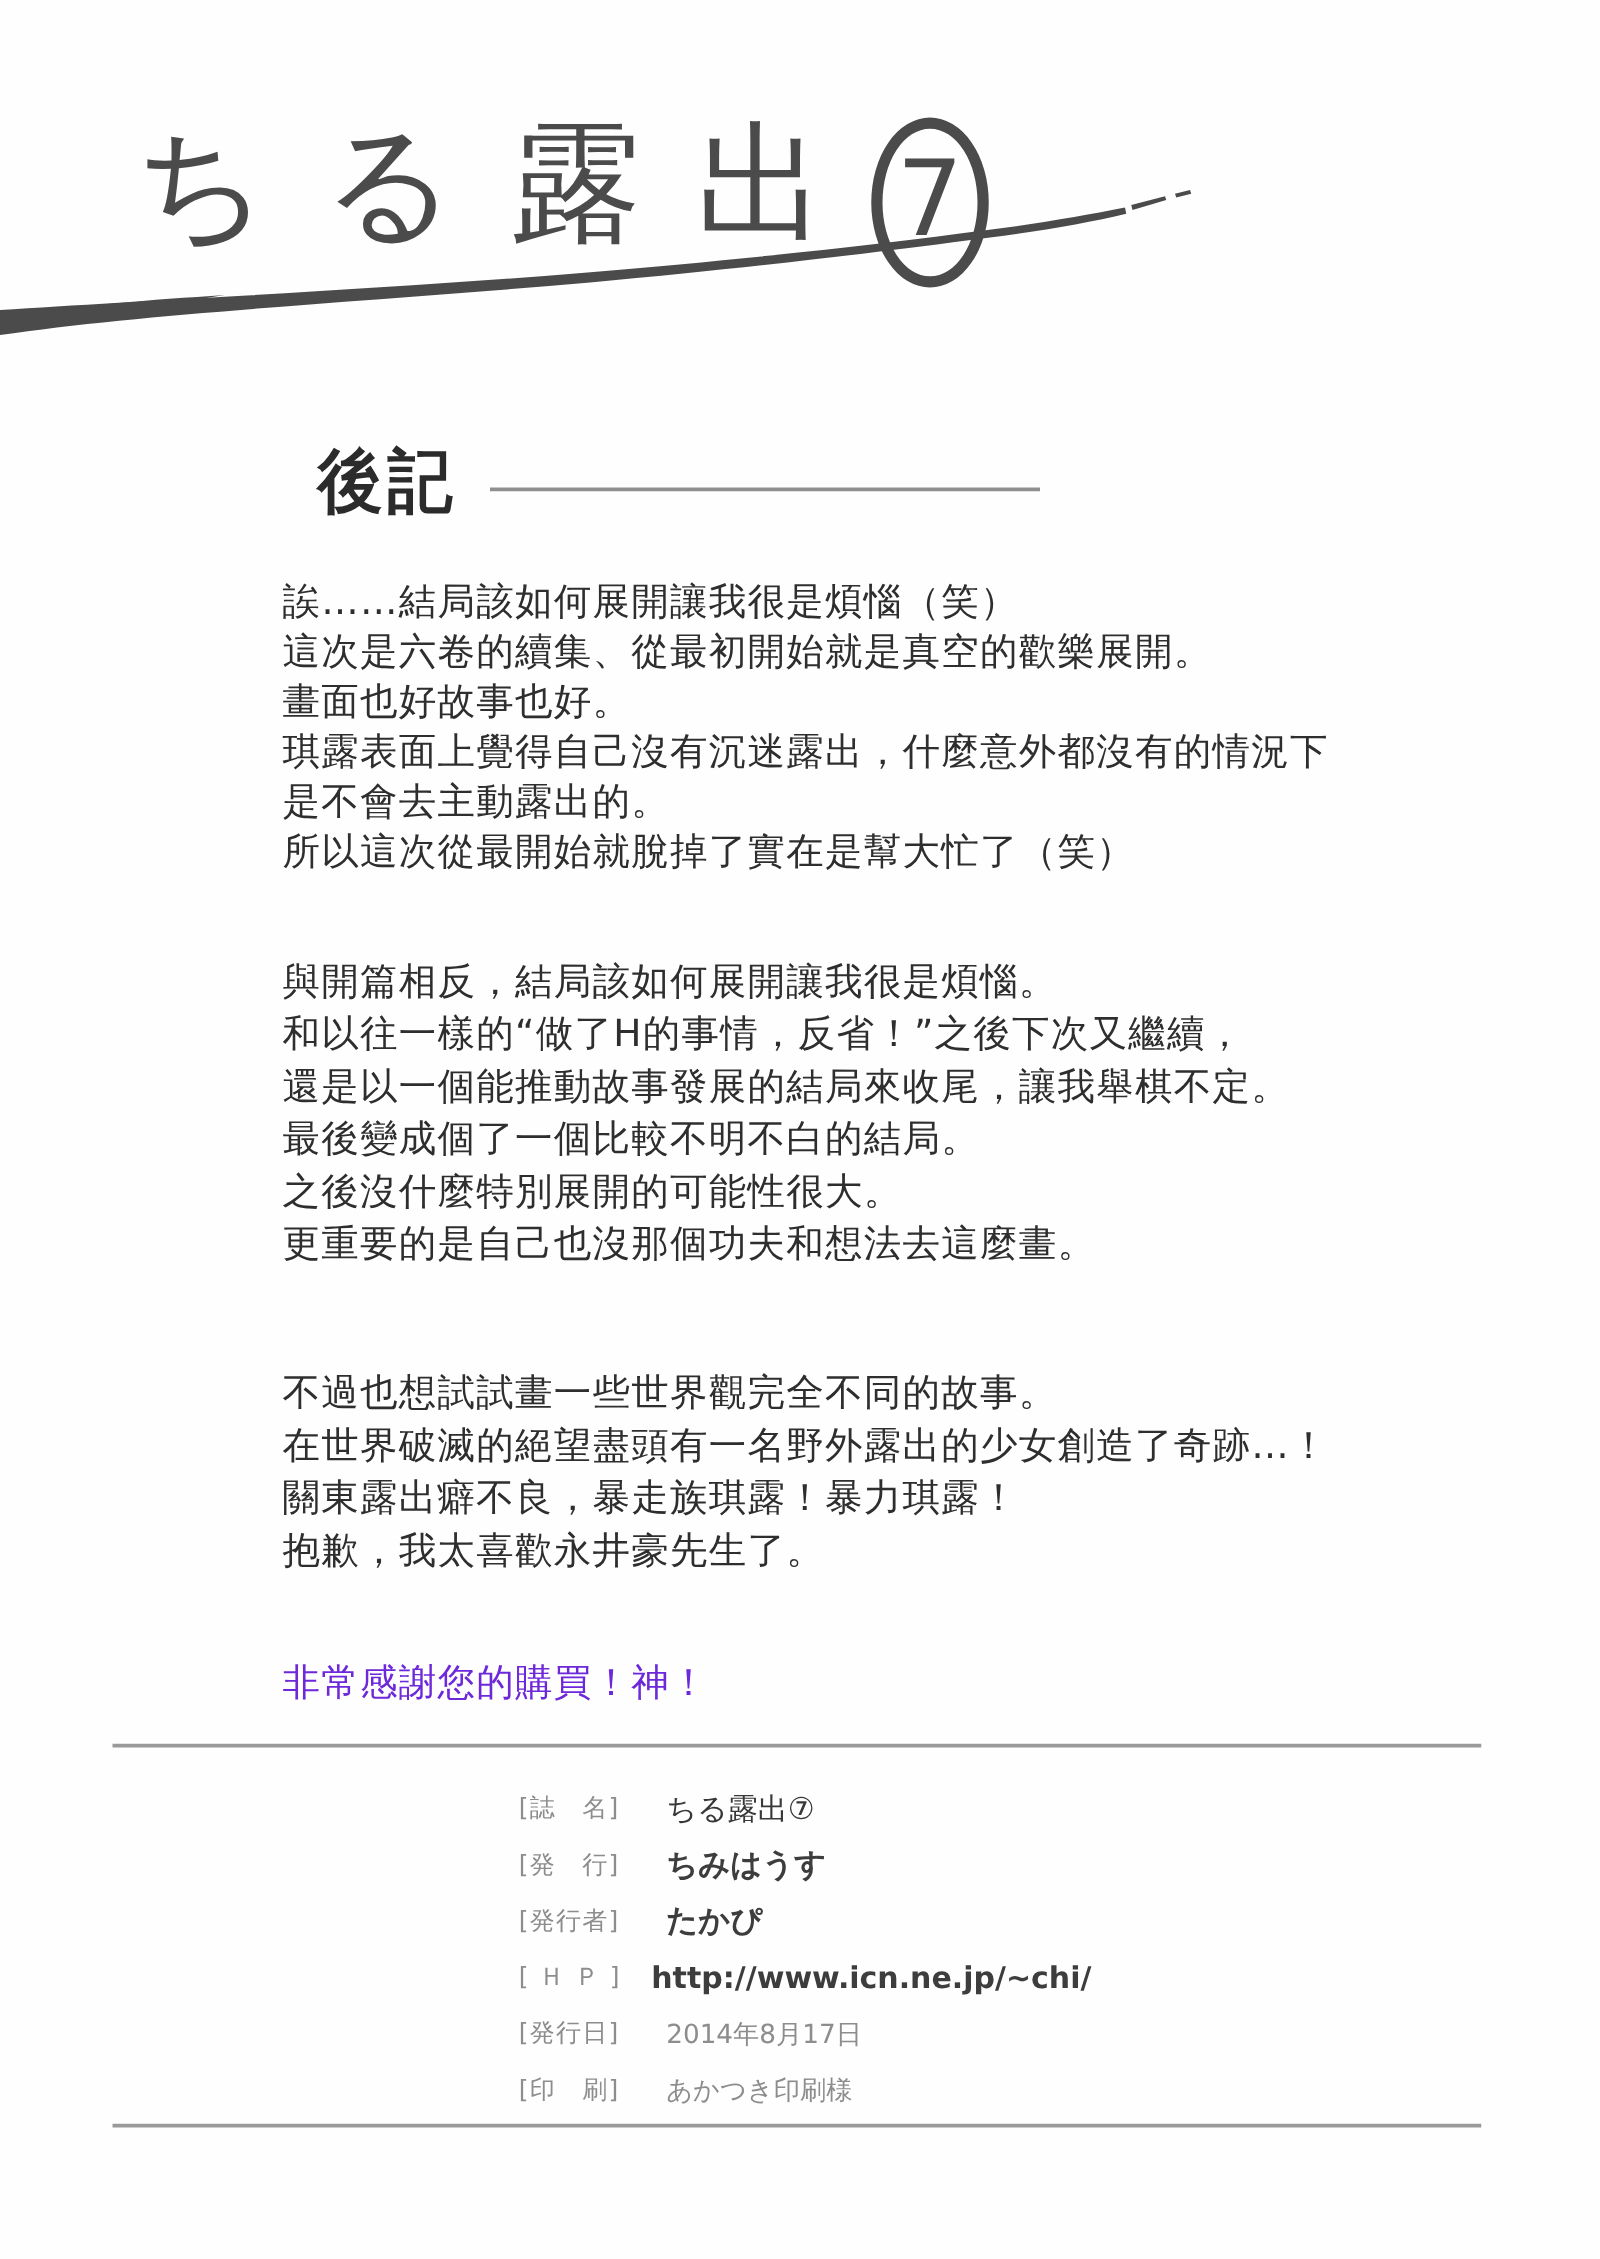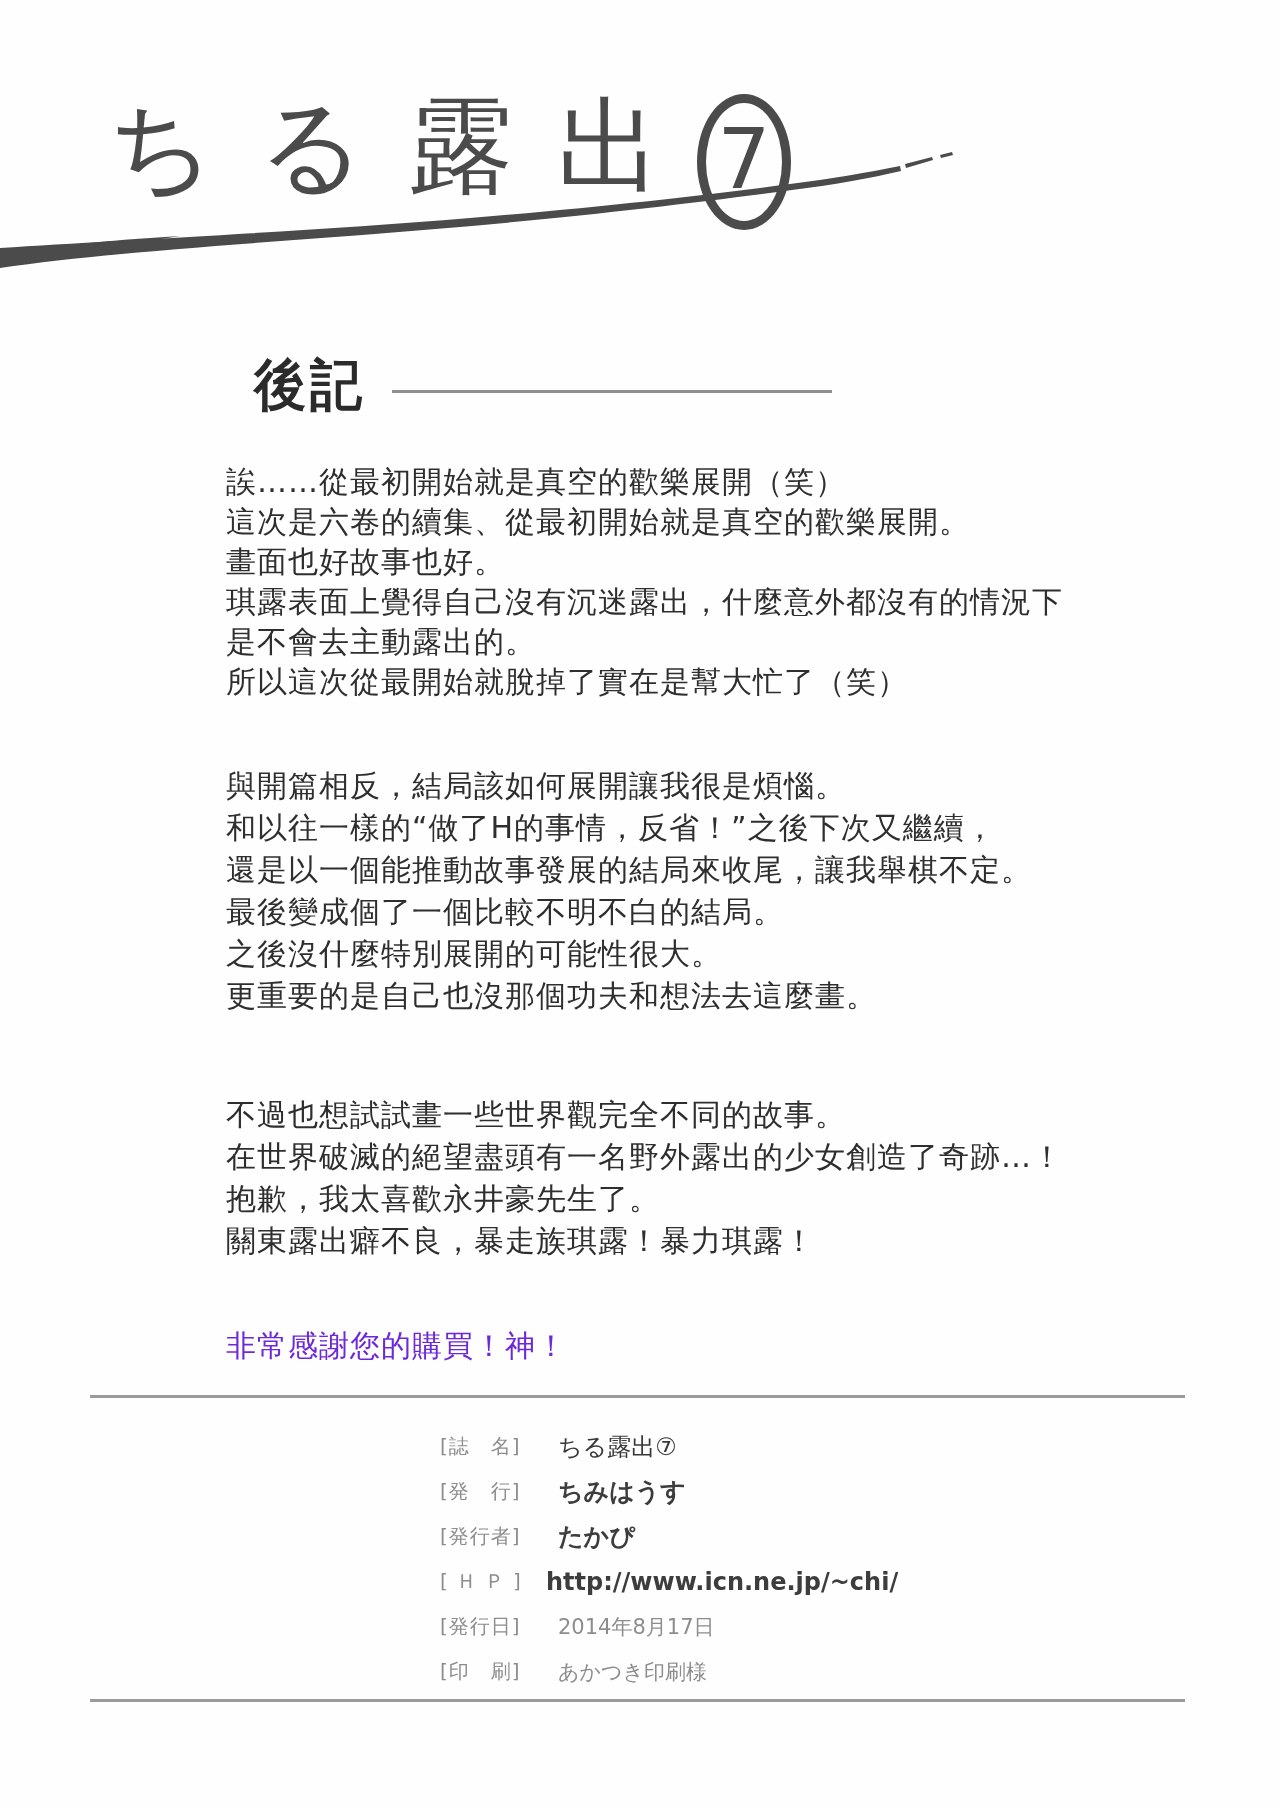--- a/index.html
+++ b/index.html
@@ -53,21 +53,21 @@
   .para-3 .line{line-height:42px;}
   .thanks-line{
     position:absolute;left:226px;top:1326px;
     font-size:30px;color:#6d28d9;letter-spacing:1px;white-space:nowrap;
   }
 
   
   .colophon-divider{position:absolute;left:90px;width:1095px;height:0;border-top:3px solid #9a9a9a;}
   .divider-top{top:1395px;}
   .divider-bottom{top:1699px;}
-  .colophon{position:absolute;left:440px;top:1424px;}
+  .colophon{position:absolute;left:415px;top:1424px;}
   .colophon-row{display:flex;align-items:center;height:45px;}
   .colophon-label{
     width:96px;flex:0 0 96px;
     font-size:20px;color:#8d8d8d;letter-spacing:1px;white-space:nowrap;
   }
   .colophon-value{margin-left:22px;white-space:nowrap;}
   .val-title{font-size:24px;font-weight:400;color:#383838;text-align:center;}
   .val-bold{font-size:25px;font-weight:700;color:#3d3d3d;}
   .val-url{font-size:24px;font-weight:700;color:#3d3d3d;letter-spacing:0;margin-left:10px;}
   .val-gray{font-size:21px;font-weight:400;color:#8d8d8d;}
@@ -86,42 +86,42 @@
       <path d="M905,24 L932,17 L933,20 L906,28 Z" fill="#4b4b4b"></path>
       <path d="M940,15 L952,12 L953,15 L941,18 Z" fill="#4b4b4b"></path>
       <path d="M30,112 C60,104 120,100 180,96 C140,103 80,108 30,116 Z" fill="#4b4b4b"></path>
     </svg>
   </div>
 
   <h2 class="afterword-heading">後記</h2>
   <div class="heading-rule"></div>
 
   <div class="para para-1">
-    <div class="line">誒……從最初開始就是真空的歡樂展開（笑）</div>
+    <div class="line">誒……結局該如何展開讓我很是煩惱（笑）</div>
     <div class="line">這次是六卷的續集、從最初開始就是真空的歡樂展開。</div>
     <div class="line">畫面也好故事也好。</div>
     <div class="line">琪露表面上覺得自己沒有沉迷露出，什麼意外都沒有的情況下</div>
     <div class="line">是不會去主動露出的。</div>
     <div class="line">所以這次從最開始就脫掉了實在是幫大忙了（笑）</div>
   </div>
 
   <div class="para para-2">
     <div class="line">與開篇相反，結局該如何展開讓我很是煩惱。</div>
     <div class="line">和以往一樣的“做了H的事情，反省！”之後下次又繼續，</div>
     <div class="line">還是以一個能推動故事發展的結局來收尾，讓我舉棋不定。</div>
     <div class="line">最後變成個了一個比較不明不白的結局。</div>
     <div class="line">之後沒什麼特別展開的可能性很大。</div>
     <div class="line">更重要的是自己也沒那個功夫和想法去這麼畫。</div>
   </div>
 
   <div class="para para-3">
     <div class="line">不過也想試試畫一些世界觀完全不同的故事。</div>
     <div class="line">在世界破滅的絕望盡頭有一名野外露出的少女創造了奇跡…！</div>
+    <div class="line">關東露出癖不良，暴走族琪露！暴力琪露！</div>
     <div class="line">抱歉，我太喜歡永井豪先生了。</div>
-    <div class="line">關東露出癖不良，暴走族琪露！暴力琪露！</div>
   </div>
 
   <div class="thanks-line">非常感謝您的購買！神！</div>
 
   <div class="colophon-divider divider-top"></div>
 
   <div class="colophon">
     <div class="colophon-row">
       <span class="colophon-label">[誌　名]</span>
       <span class="colophon-value val-title">ちる露出⑦</span>

